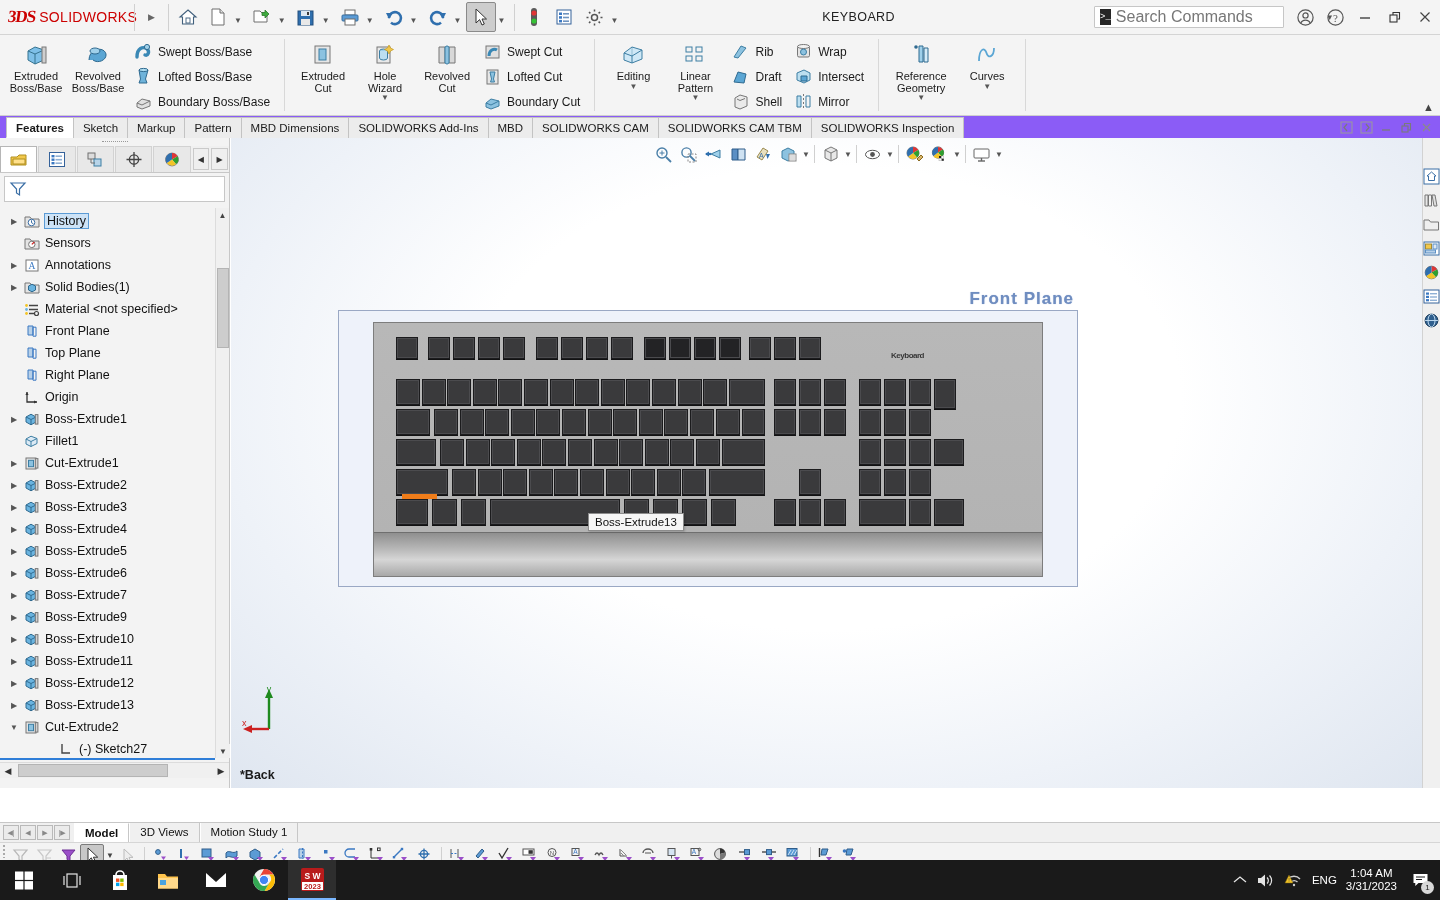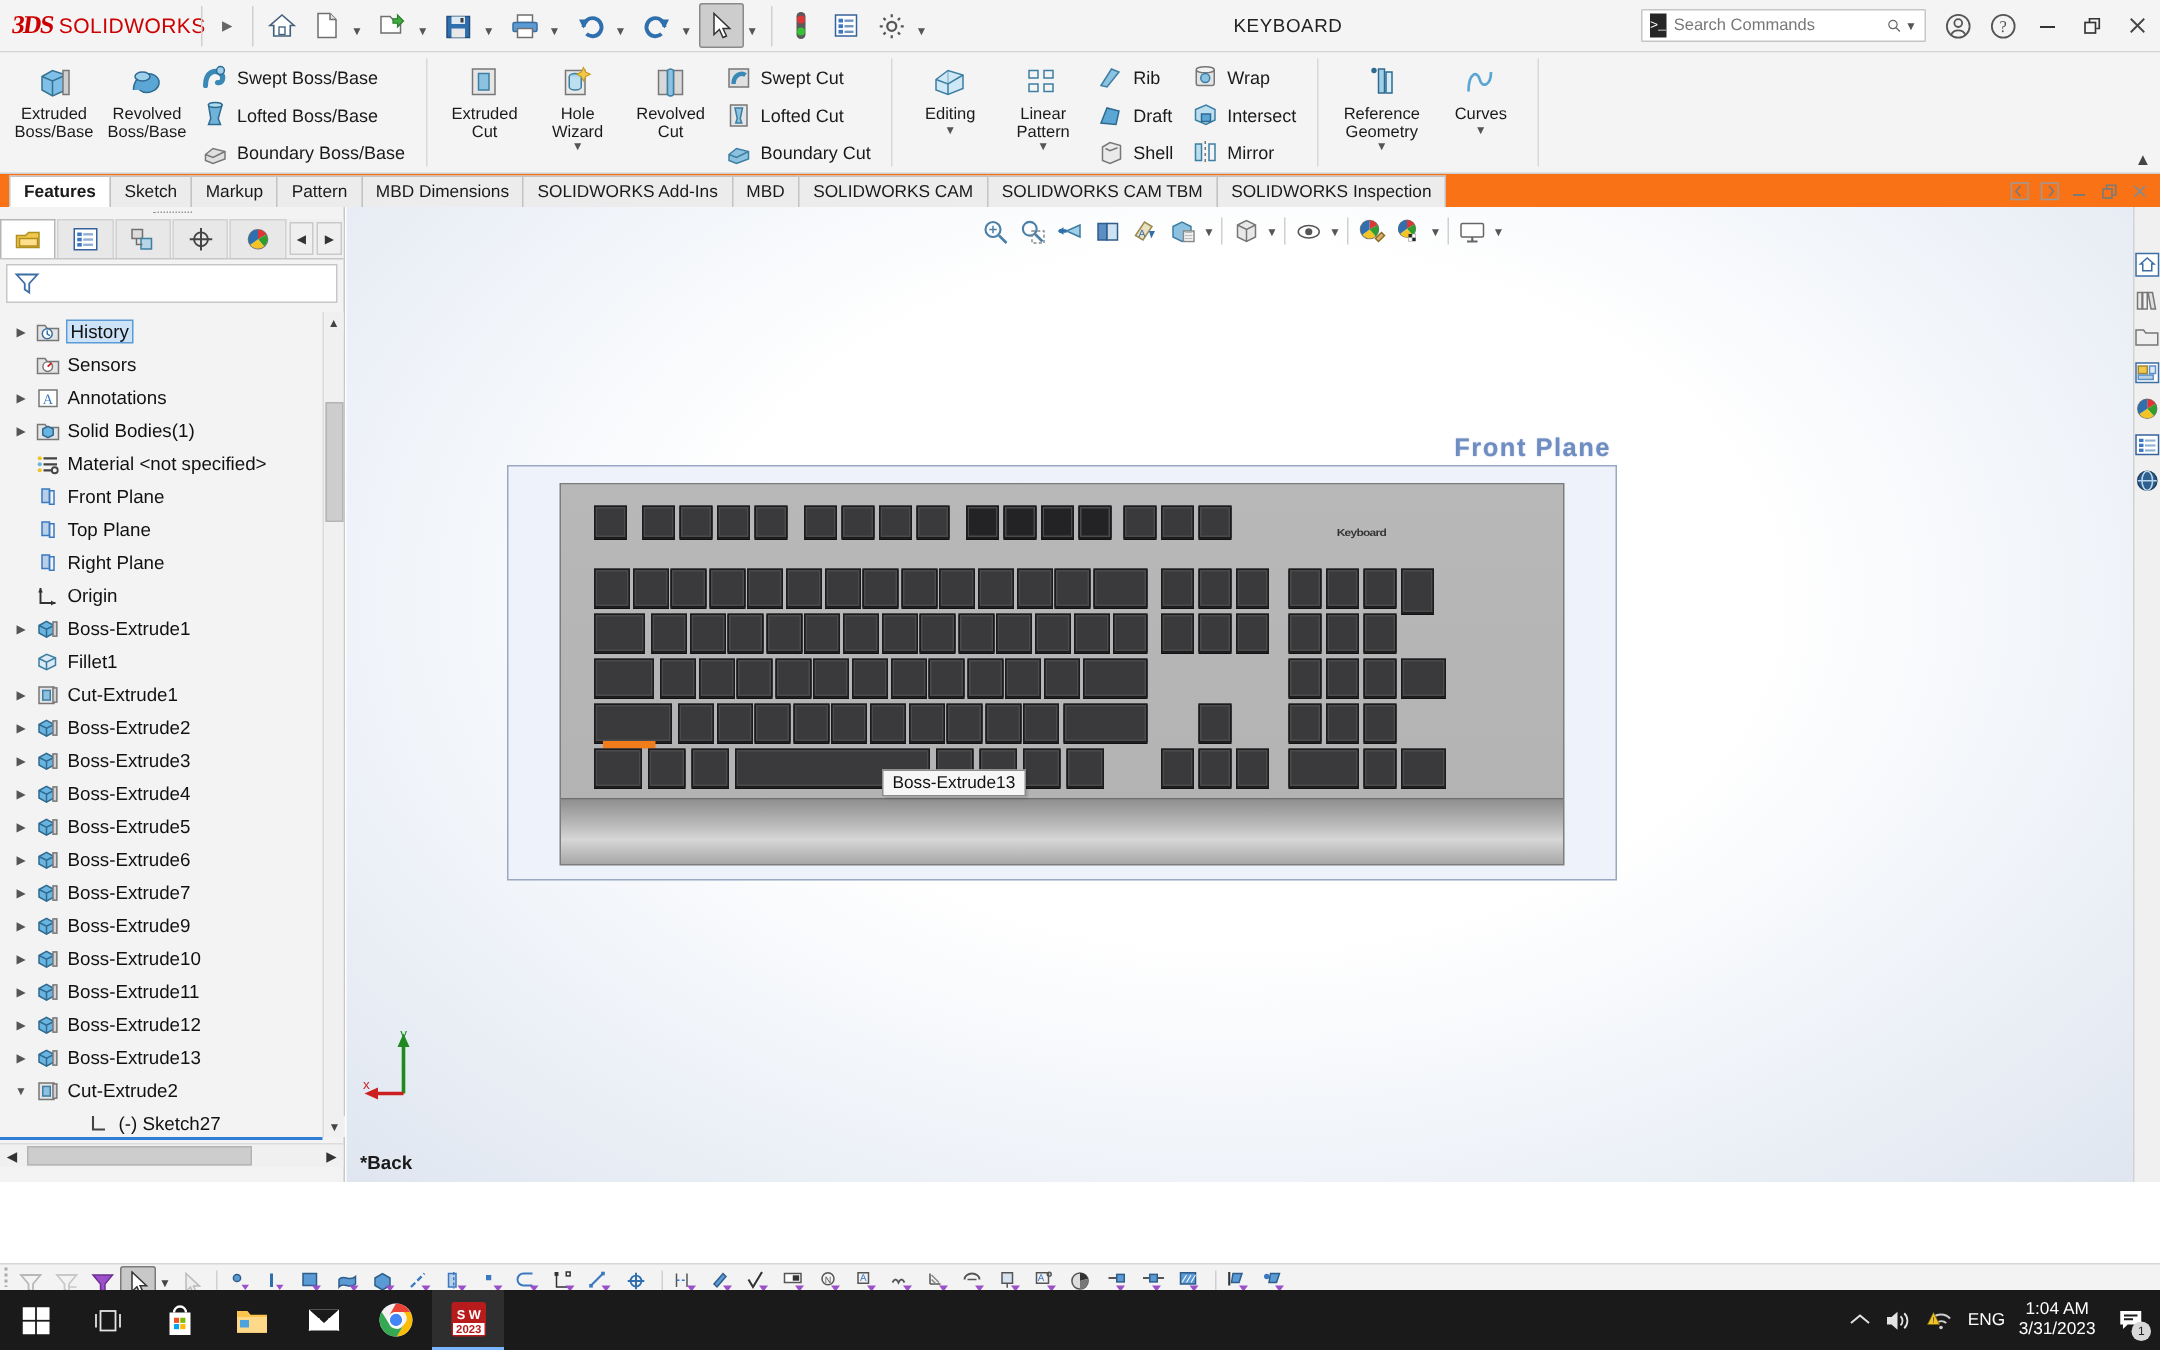--- a/index.html
+++ b/index.html
@@ -35,21 +35,21 @@
   .doc-title { flex:1; text-align:center; font-size:12.5px; color:#222; letter-spacing:.4px; }
   .search-box {
     width:190px; height:22px; border:1px solid #c6c6c6; background:#fff;
     display:flex; align-items:center; border-radius:1px; margin-right:6px;
   }
   .search-box .cmdicon {
     width:16px; height:16px; background:#262626; color:#fff; font-size:9px;
     display:flex; align-items:center; justify-content:center; margin:0 5px; font-family:"Liberation Mono",monospace;
   }
   .search-box input {
-    border:0; outline:0; flex:1; font-size:11px; color:#555;
+    border:0; outline:0; flex:1; font-size:16px; color:#555;
     font-family:"Liberation Sans", sans-serif; background:transparent;
   }
   .search-box input::placeholder { color:#777; }
   .win-btn { width:30px; height:33px; display:flex; align-items:center; justify-content:center; color:#444; }
 
   
   .ribbon {
     position:absolute; left:0; top:35px; width:1440px; height:81px;
     background:#f4f4f4; border-bottom:1px solid #cfcfcf;
     display:flex; align-items:stretch;
@@ -72,21 +72,21 @@
   .small-btn .lbl { font-size:12px; margin-left:4px; }
   .instant3d {
     background:#b4b4b4; border:1px solid #6e6e6e; width:62px; height:76px;
     display:flex; flex-direction:column; align-items:center; justify-content:center;
   }
   .ribbon-collapse { position:absolute; right:6px; bottom:2px; font-size:11px; color:#444; }
 
   
   .tabbar {
     position:absolute; left:0; top:116px; width:1440px; height:22px;
-    background:#f97316; display:flex; align-items:flex-end;
+    background:#8b5cf6; display:flex; align-items:flex-end;
   }
   .tab {
     height:21px; padding:0 9px; font-size:11.5px; line-height:21px;
     border:1px solid #c3c3c3; border-bottom:none; background:#ececec;
     margin-right:-1px; color:#1a1a1a;
   }
   .tab.active { background:#fff; border-bottom:1px solid #fff; font-weight:bold; }
   .tabbar-right { margin-left:auto; display:flex; align-items:center; height:21px; padding-right:4px; }
   .tabbar-right .wb { width:20px; height:18px; display:flex; align-items:center; justify-content:center; color:#808080; }
 
@@ -1292,20 +1292,31 @@
       </div>
     <div class="rb-btn">
         <svg width="17" height="17" viewBox="0 0 17 17">
           <circle cx="8.5" cy="8.5" r="6.4" fill="#2f5f8e" stroke="#1d3e5e"></circle>
           <path d="M5 8.5 a3.5 6.4 0 0 1 7 0 a3.5 6.4 0 0 1 -7 0" fill="none" stroke="#bcd8ee"></path>
           <path d="M2.1 8.5 h12.8" stroke="#bcd8ee"></path>
         </svg>
       </div>
   </div>
 
+  <div class="docTabs">
+    <div class="navbtns">
+      <div class="navbtn">◀|</div>
+      <div class="navbtn">◀</div>
+      <div class="navbtn">▶</div>
+      <div class="navbtn">|▶</div>
+    </div>
+    <div class="dtab active">Model</div>
+    <div class="dtab">3D Views</div>
+    <div class="dtab">Motion Study 1</div>
+  </div>
 
   <div class="bottombar">
     <div class="bb-grip">
         <i></i>
         <i></i>
         <i></i>
         <i></i>
         <i></i>
         <i></i>
       </div>

